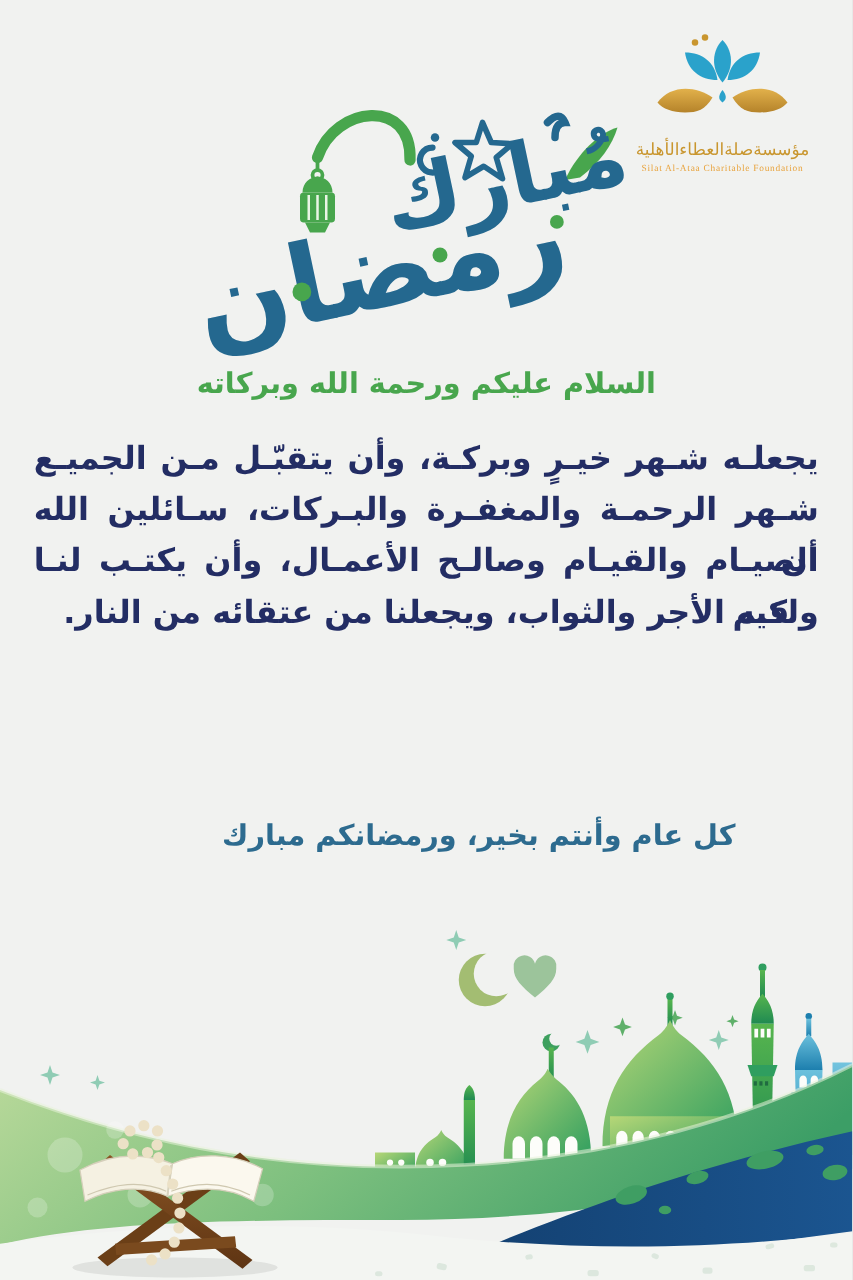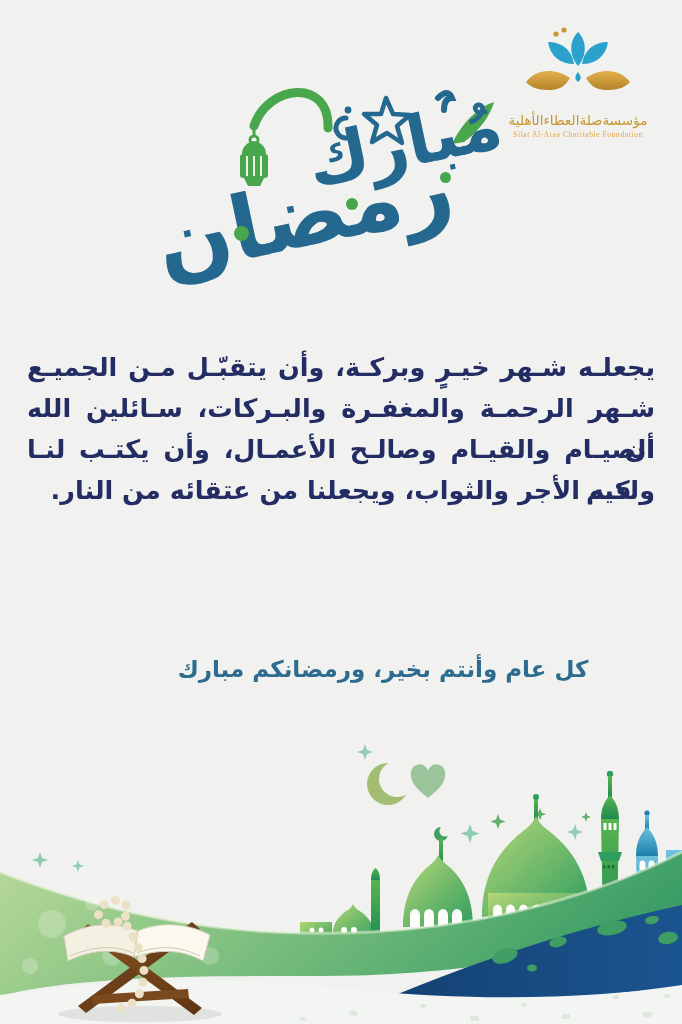--- a/index.html
+++ b/index.html
@@ -90,20 +90,21 @@
 
       <path d="M302,68 C312,46 330,30 344,26 C340,40 330,54 314,66 Z" fill="#48a64d"></path>
     </svg>
     <span class="word word-top">مُبارك</span>
     <span class="word word-bottom">رمضان</span>
     <span class="gdot" style="left:84px;top:150px;width:15px;height:15px;"></span>
     <span class="gdot" style="left:196px;top:122px;width:12px;height:12px;"></span>
     <span class="gdot" style="right:64px;top:96px;width:11px;height:11px;"></span>
   </div>
 
+  <div class="greeting">السلام عليكم ورحمة الله وبركاته</div>
 
   <div class="body-text">
     <span class="line">يجعلـه شـهر خيـرٍ وبركـة، وأن يتقبّـل مـن الجميـع</span>
     <span class="line">شـهر الرحمـة والمغفـرة والبـركات، سـائلين الله أن</span>
     <span class="line">الصيـام والقيـام وصالـح الأعمـال، وأن يكتـب لنـا ولكـم</span>
     <span class="line last">فيه الأجر والثواب، ويجعلنا من عتقائه من النار.</span>
   </div>
 
   <div class="closing">كل عام وأنتم بخير، ورمضانكم مبارك</div>
 

